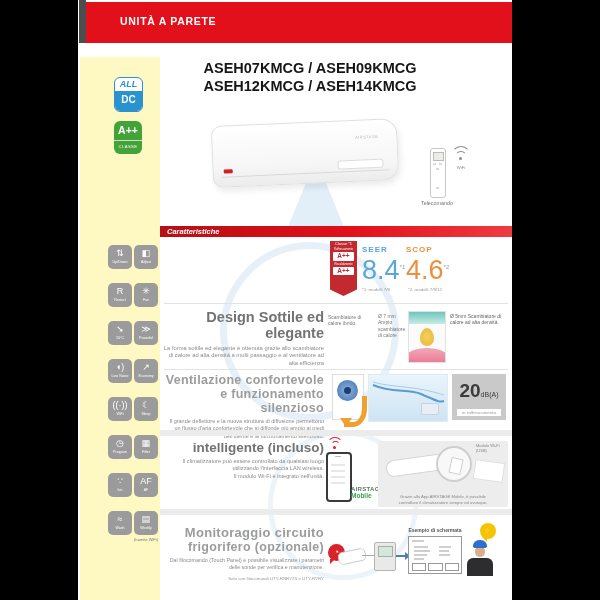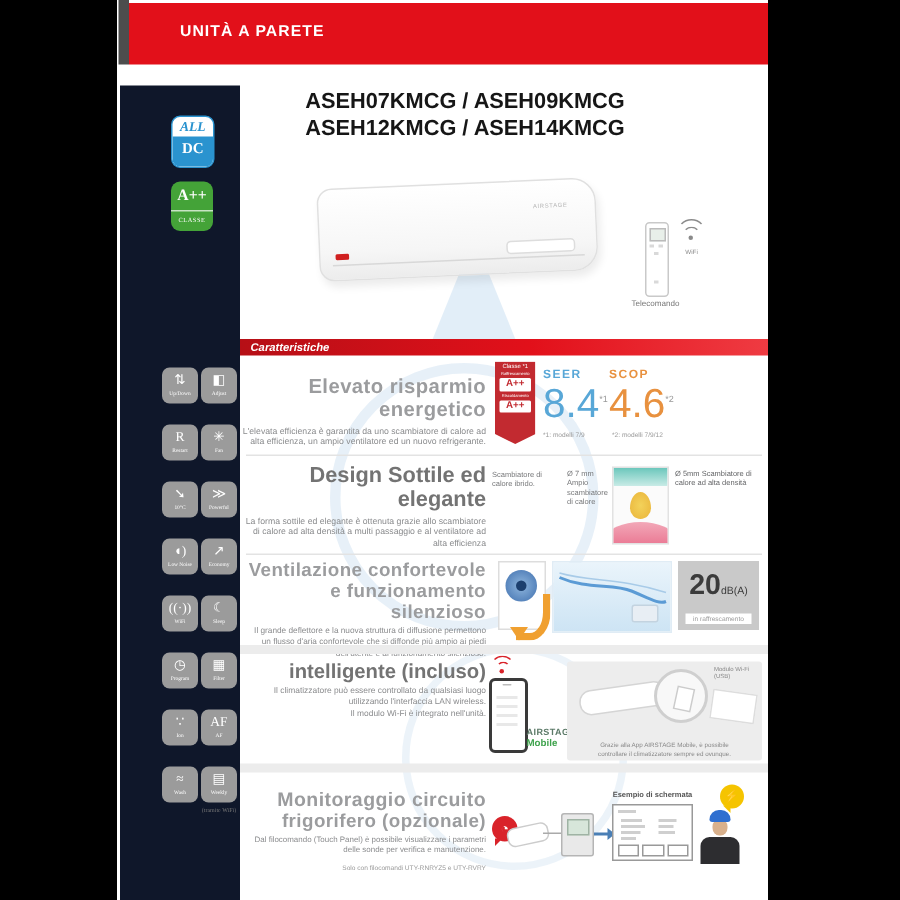--- a/index.html
+++ b/index.html
@@ -6,21 +6,21 @@
   #screen{position:relative;width:600px;height:600px;background:#000;overflow:hidden;
           font-family:"Liberation Sans",sans-serif;-webkit-font-smoothing:antialiased;}
   .abs{position:absolute;}
   #page{position:absolute;left:78px;top:0;width:434px;height:600px;background:#fff;}
   
   .dark-notch{left:1px;top:0;width:7px;height:43px;background:#4d4d4d;}
   .topbar{left:8px;top:2px;width:426px;height:41px;background:#e2101a;}
   .topbar-label{left:42px;top:15px;color:#fff;font-size:10.5px;font-weight:bold;letter-spacing:.7px;}
   .title{left:82px;top:60px;width:300px;text-align:center;font-size:14.5px;font-weight:bold;color:#161616;line-height:17.5px;}
   
-  .sidebar{left:2px;top:57px;width:80px;height:543px;background:#0f172a;font-family:Liberation Serif, serif;}
+  .sidebar{left:2px;top:57px;width:80px;height:543px;background:#fef9c3;}
   .badge-alldc{left:34px;top:20px;width:27px;height:33px;border:1.5px solid #2a93cf;border-radius:6px;background:#fff;overflow:hidden;}
   .badge-alldc .t{display:block;text-align:center;font-size:9px;font-weight:bold;font-style:italic;color:#2a93cf;line-height:13px;height:13px;}
   .badge-alldc .b{display:block;text-align:center;font-size:10px;font-weight:bold;color:#fff;background:#2a93cf;line-height:17px;height:20px;}
   .badge-classe{left:34px;top:64px;width:28px;height:33px;border-radius:6px;background:#44a338;overflow:hidden;text-align:center;}
   .badge-classe .g{display:block;color:#fff;font-weight:bold;font-size:10.5px;line-height:19px;border-bottom:1px solid rgba(255,255,255,.7);}
   .badge-classe .c{display:block;color:#fff;font-size:4.2px;line-height:11px;letter-spacing:.4px;}
   .fi{position:absolute;width:24px;height:24px;background:#9b9b9b;border-radius:5px;color:#fff;text-align:center;overflow:hidden;}
   .fi .g{display:block;font-size:9px;line-height:16px;height:15px;}
   .fi .l{display:block;font-size:3.6px;line-height:4px;}
   .side-note{font-size:4px;color:#777;text-align:center;}
@@ -229,25 +229,20 @@
       <div class="arc" style="left:5px;top:5px;width:10px;height:10px;border-width:1.4px;"></div>
       <div class="dot" style="left:9px;top:11px;width:3px;height:3px;"></div>
     </div>
     <div class="abs tiny-label" style="left:372px;top:165px;width:22px;">WiFi</div>
     <div class="abs remote-label">Telecomando</div>
 
     <div class="abs carat">
       <div class="carat-label">Caratteristiche</div>
     </div>
 
-    <div class="tr" style="left:80px;top:250px;width:166px;">
-      <div class="h-gray" style="font-size:13.5px;">Elevato risparmio energetico</div>
-      <div class="body-txt" style="margin-top:5px;">L'elevata efficienza è garantita da uno scambiatore di calore ad</div>
-      <div class="body-txt">alta efficienza, un ampio ventilatore ed un nuovo refrigerante.</div>
-    </div>
     <div class="abs ribbon">
       <span class="rt">Classe *1</span>
       <span class="rs">Raffrescamento</span>
       <span class="rb">A++</span>
       <span class="rs">Riscaldamento</span>
       <span class="rb">A++</span>
     </div>
     <div class="abs" style="left:284px;top:245px;">
       <div class="seer-lab" style="color:#58a7d7;">SEER</div>
       <div class="seer-val" style="color:#58a7d7;"><span>8.4</span><sup style="font-size:6px;color:#999;">*1</sup></div>

